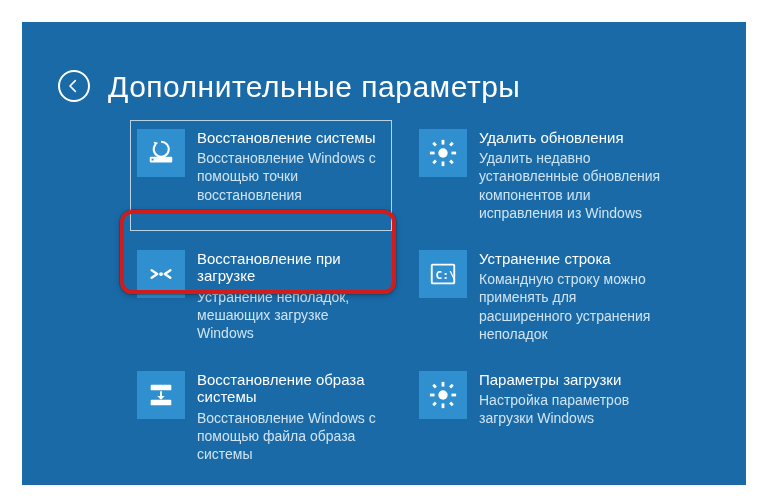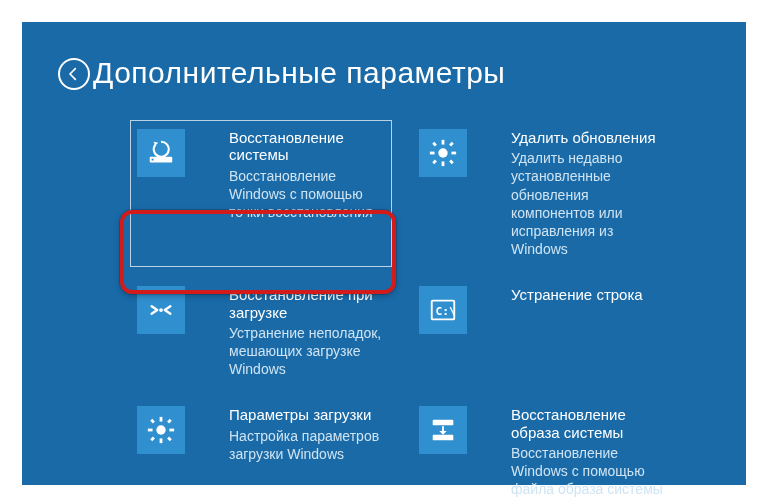--- a/index.html
+++ b/index.html
@@ -15,24 +15,24 @@
     left: 22px;
     top: 22px;
     width: 724px;
     height: 463px;
     background: #1a6aa8;
     color: #fff;
   }
   .header {
     position: absolute;
     left: 36px;
-    top: 34px;
-    display: flex;
-    align-items: flex-end;
-    gap: 3px;
+    top: 48px;
+    display: flex;
+    align-items: flex-start;
+    gap: 18px;
   }
   .back-btn {
     width: 32px;
     height: 32px;
     border: 2px solid #fff;
     border-radius: 50%;
     display: flex;
     align-items: center;
     justify-content: center;
     cursor: pointer;
@@ -67,21 +67,21 @@
   .tile .icon {
     flex: 0 0 48px;
     width: 48px;
     height: 48px;
     background: #2f8fcf;
     display: flex;
     align-items: center;
     justify-content: center;
   }
   .tile .icon svg { width: 30px; height: 30px; }
-  .tile .txt { flex: 1 1 auto; min-width: 0; margin-left: 32px; }
+  .tile .txt { flex: 1 1 auto; min-width: 0; }
   .tile .ttl {
     font-size: 15px;
     font-weight: 400;
     line-height: 1.15;
     margin-bottom: 3px;
   }
   .tile .desc {
     font-size: 14px;
     line-height: 1.3;
     color: #cfe4f2;
@@ -163,20 +163,36 @@
 
     <div class="tile">
       <div class="icon">
         <svg viewBox="0 0 32 32">
           <rect x="4" y="6" width="24" height="20" rx="1" fill="none" stroke="#fff" stroke-width="2"></rect>
           <text x="8" y="21" font-size="12" font-family="monospace" fill="#fff" font-weight="bold">C:\</text>
         </svg>
       </div>
       <div class="txt">
         <div class="ttl">Устранение строка</div>
+        <div class="desc">Командную строку можно применять для расширенного устранения неполадок</div>
+      </div>
+    </div>
+
+    <div class="tile">
+      <div class="icon">
+        <svg viewBox="0 0 32 32">
+          <rect x="5" y="5" width="22" height="6" rx="1" fill="#fff"></rect>
+          <rect x="5" y="21" width="22" height="6" rx="1" fill="#fff"></rect>
+          <path d="M16 12 L16 20" stroke="#fff" stroke-width="2"></path>
+          <path d="M12 17 L16 21 L20 17" fill="#fff"></path>
+        </svg>
+      </div>
+      <div class="txt">
+        <div class="ttl">Восстановление образа системы</div>
+        <div class="desc">Восстановление Windows с помощью файла образа системы</div>
       </div>
     </div>
 
     <div class="tile">
       <div class="icon">
         <svg viewBox="0 0 32 32">
           <circle cx="16" cy="16" r="5" fill="#fff"></circle>
           <g fill="#fff">
             <rect x="14.5" y="2" width="3" height="5"></rect>
             <rect x="14.5" y="25" width="3" height="5"></rect>
@@ -188,32 +204,17 @@
             <rect x="5" y="24" width="4" height="3" transform="rotate(-45 7 25.5)"></rect>
           </g>
         </svg>
       </div>
       <div class="txt">
         <div class="ttl">Параметры загрузки</div>
         <div class="desc">Настройка параметров загрузки Windows</div>
       </div>
     </div>
 
-    <div class="tile">
-      <div class="icon">
-        <svg viewBox="0 0 32 32">
-          <rect x="5" y="5" width="22" height="6" rx="1" fill="#fff"></rect>
-          <rect x="5" y="21" width="22" height="6" rx="1" fill="#fff"></rect>
-          <path d="M16 12 L16 20" stroke="#fff" stroke-width="2"></path>
-          <path d="M12 17 L16 21 L20 17" fill="#fff"></path>
-        </svg>
-      </div>
-      <div class="txt">
-        <div class="ttl">Восстановление образа системы</div>
-        <div class="desc">Восстановление Windows с помощью файла образа системы</div>
-      </div>
-    </div>
-
   </div>
 
   <div class="highlight" style="left:98px; top:188px; width:276px; height:84px;"></div>
 
 </div>
 
 </body></html>

